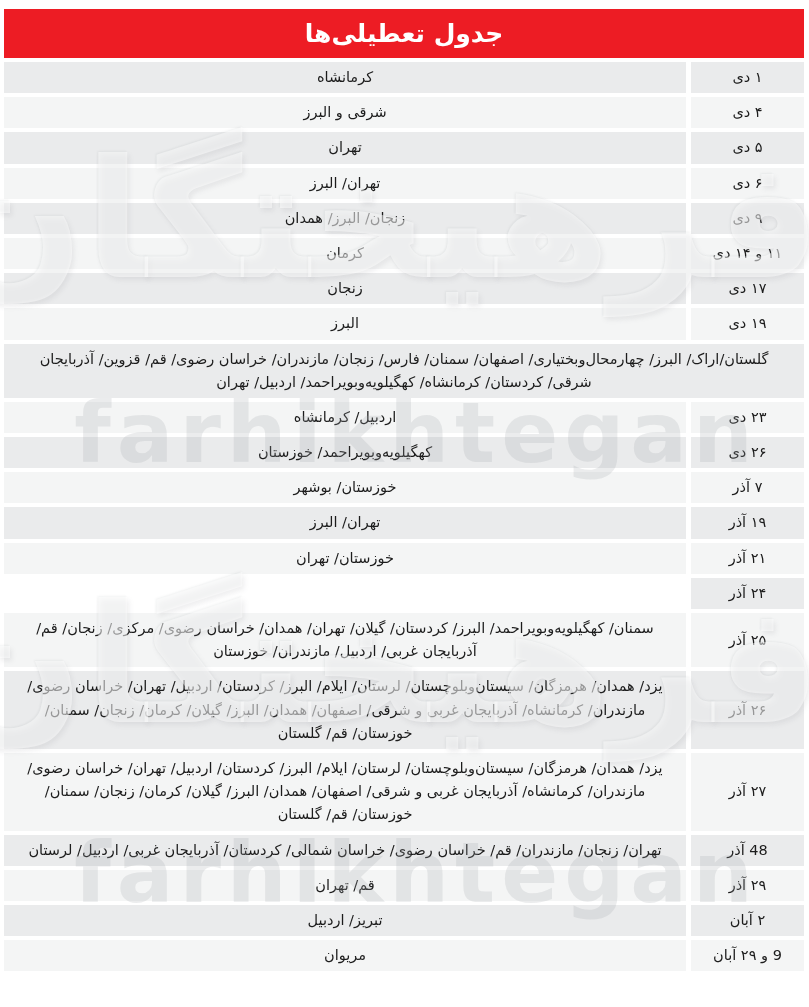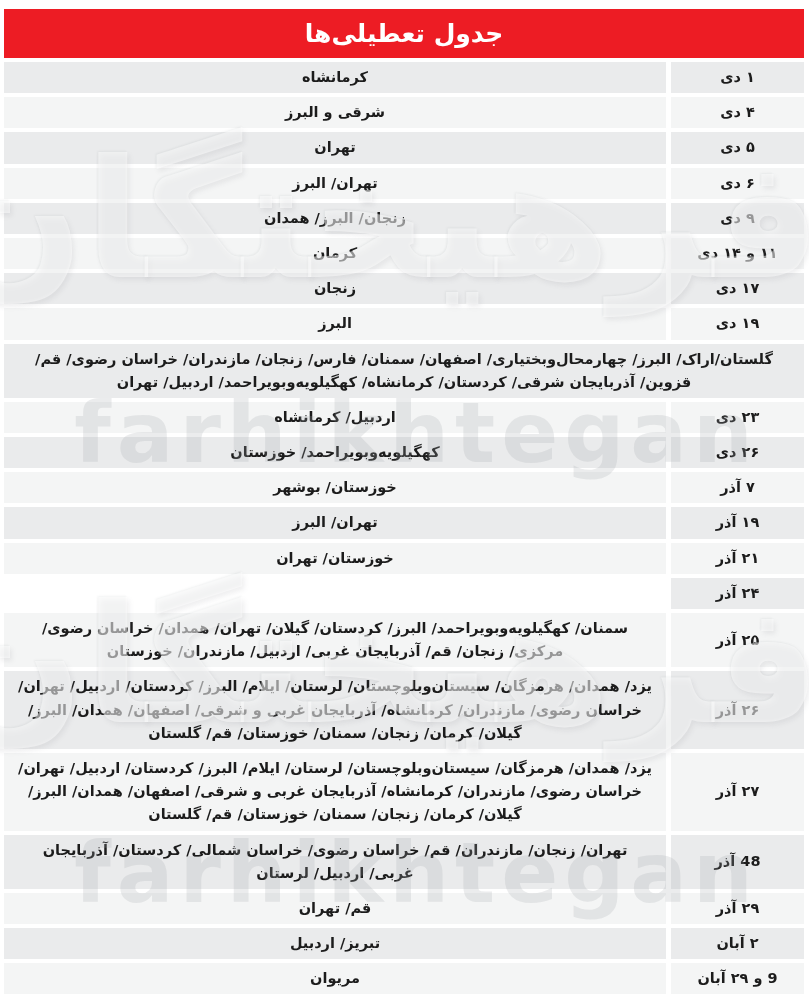--- a/index.html
+++ b/index.html
@@ -22,25 +22,25 @@
     direction:rtl;letter-spacing:0;line-height:1;
     font-family:"DejaVu Sans",sans-serif;
   }
   .table{margin:0 5px 0 4px;direction:rtl;}
   .row{
     display:flex;flex-direction:row;margin-bottom:4px;direction:rtl;
   }
   .row .cell{
     display:flex;align-items:center;justify-content:center;
     text-align:center;color:var(--text,#1c1c1c);
-    font-size:14.5px;line-height:1.6;font-weight:bold;
+    font-size:14.5px;line-height:1.6;
   }
   .cell-date{
     width:93px;flex:0 0 93px;margin-right:0;margin-left:5px;
-    padding:4px 20px;white-space:nowrap;
+    padding:4px 10px;white-space:nowrap;
   }
   .cell-locations{flex:1;padding:4px 14px;}
   .row.dark .cell{background:var(--row-dark,#eaebec);}
   .row.light .cell{background:var(--row-light,#f4f5f5);}
   
   .watermarks{position:absolute;inset:0;pointer-events:none;overflow:hidden;}
   .wm{position:absolute;left:12px;width:809px;text-align:center;white-space:nowrap;font-weight:bold;}
   .wm-fa{
     font-size:165px;direction:rtl;
     color:rgba(255,255,255,0.50);

